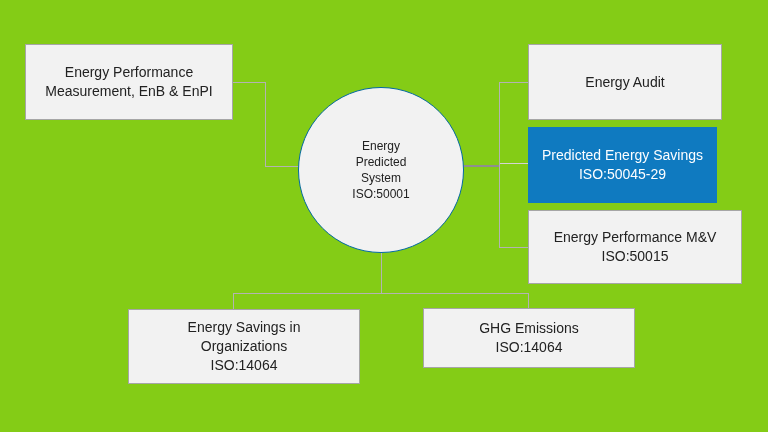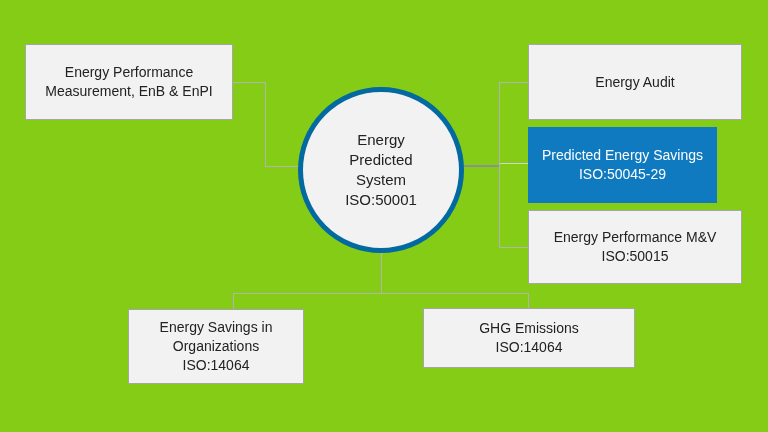--- a/index.html
+++ b/index.html
@@ -27,34 +27,34 @@
     font-size: 14px;
     line-height: 1.34;
     box-sizing: border-box;
   }
   .node .txt { display: block; }
   .node .title, .node .iso { display: block; }
 
   .node-measurement { left: 25px;  top: 44px;  width: 208px; height: 76px; }
   .node-measurement .txt { max-width: 196px; }
 
-  .node-audit       { left: 528px; top: 44px;  width: 214px; height: 76px; }
+  .node-audit       { left: 528px; top: 44px;  width: 194px; height: 76px; }
   .node-predicted   { left: 528px; top: 127px; width: 189px; height: 76px;
                       background: #0f7ac0; border: 1px solid #0f7ac0; color: #fdfeff; }
   .node-mv          { left: 528px; top: 210px; width: 214px; height: 74px; align-items: center; }
 
-  .node-savings-org { left: 128px; top: 309px; width: 176px; height: 75px; }
+  .node-savings-org { left: 128px; top: 309px; width: 232px; height: 75px; }
   .node-savings-org .txt { max-width: 170px; }
   .node-ghg         { left: 423px; top: 308px; width: 212px; height: 60px; }
 
   .node-center {
     left: 298px; top: 87px; width: 166px; height: 166px;
     border-radius: 50%;
-    border: 5px solid #0369a1;
-    font-size: 15px;
+    border: 1px solid #0369a1;
+    font-size: 12px;
     line-height: 1.35;
   }
   .node-center .txt { max-width: 118px; }
 
   .line {
     position: absolute;
     background: #b3b3b3;
   }
   .line.dark  { background: #8f8f8f; }
   .line.faint { background: #d4d4d4; }

